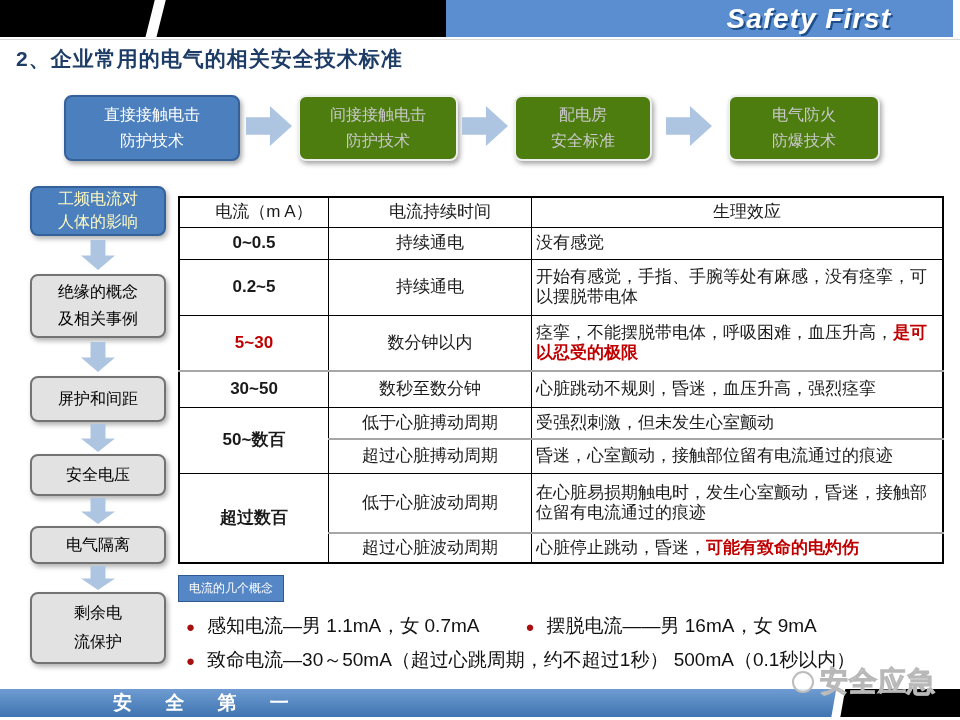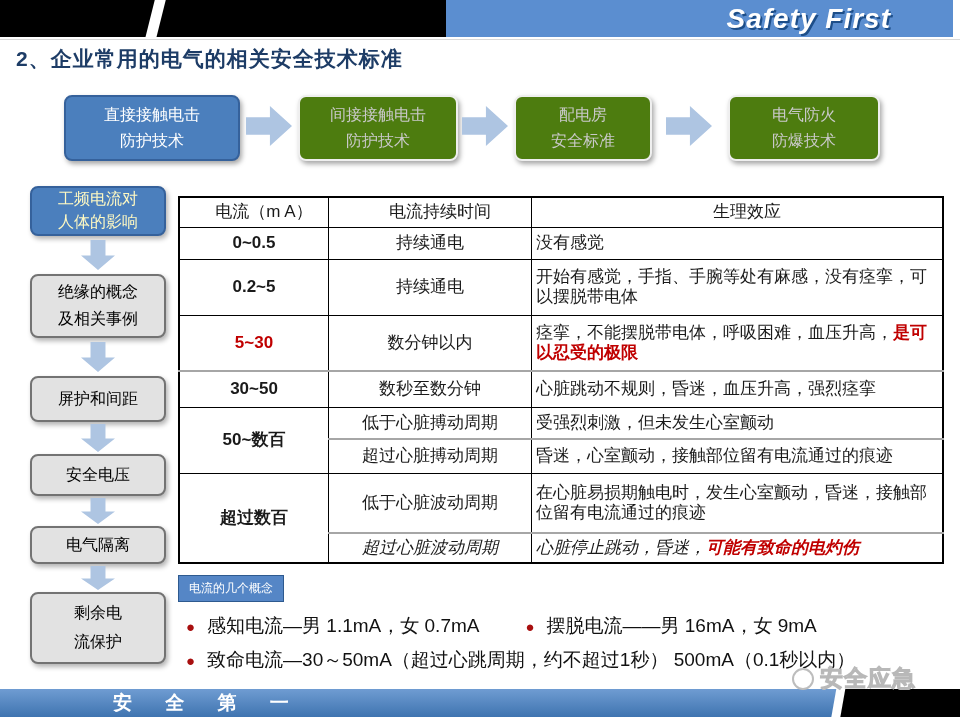--- a/index.html
+++ b/index.html
@@ -58,21 +58,21 @@
 
   
   .footer-blue{position:absolute;left:0;top:689px;width:837px;height:28px;
                background:linear-gradient(#6f9cd2,#3f74b0);display:flex;align-items:center;padding-left:28px;}
   .footer-blue span{color:#fff;font-size:19px;font-weight:bold;letter-spacing:14px;padding-left:85px;}
   .footer-black{position:absolute;left:837px;top:689px;width:123px;height:28px;background:#000;}
   .wm-stripe{position:absolute;left:834px;top:686px;width:9px;height:32px;background:#fff;transform:skewX(-10deg);z-index:3;}
   .watermark{position:absolute;left:792px;top:663px;display:flex;align-items:center;gap:6px;z-index:4;}
   .wm-circle{width:22px;height:22px;border-radius:50%;background:rgba(255,255,255,.75);
              border:2px solid #bdbdbd;box-sizing:border-box;}
-  .wm-text{font-size:23px;font-weight:bold;color:rgba(255,255,255,.95);
+  .wm-text{font-size:28px;font-weight:bold;color:rgba(255,255,255,.95);
            -webkit-text-stroke:1px #b8b8b8;letter-spacing:1px;}
 </style>
 </head>
 <body>
 
 <div class="slide">
 
   <div class="topbar-black"></div>
   <div class="topbar-gap"></div>
   <div class="topbar-blue">
@@ -163,21 +163,21 @@
     </tr>
     <tr class="subsep" style="height:34px;">
       <td class="c2">超过心脏搏动周期</td>
       <td class="c3">昏迷，心室颤动，接触部位留有电流通过的痕迹</td>
     </tr>
     <tr style="height:60px;">
       <td class="c1" rowspan="2">超过数百</td>
       <td class="c2">低于心脏波动周期</td>
       <td class="c3">在心脏易损期触电时，发生心室颤动，昏迷，接触部位留有电流通过的痕迹</td>
     </tr>
-    <tr class="subsep" style="height:30px;font-style:italic;">
+    <tr class="subsep" style="height:30px;">
       <td class="c2">超过心脏波动周期</td>
       <td class="c3"><span>心脏停止跳动，昏迷，</span><span class="redbold">可能有致命的电灼伤</span></td>
     </tr>
   </tbody>
     </table>
 
   <div class="badge">电流的几个概念</div>
   <div class="bullet-line" style="top:613px;">
     <span class="dot">●</span>
     <span>感知电流—男 1.1mA，女 0.7mA</span>

